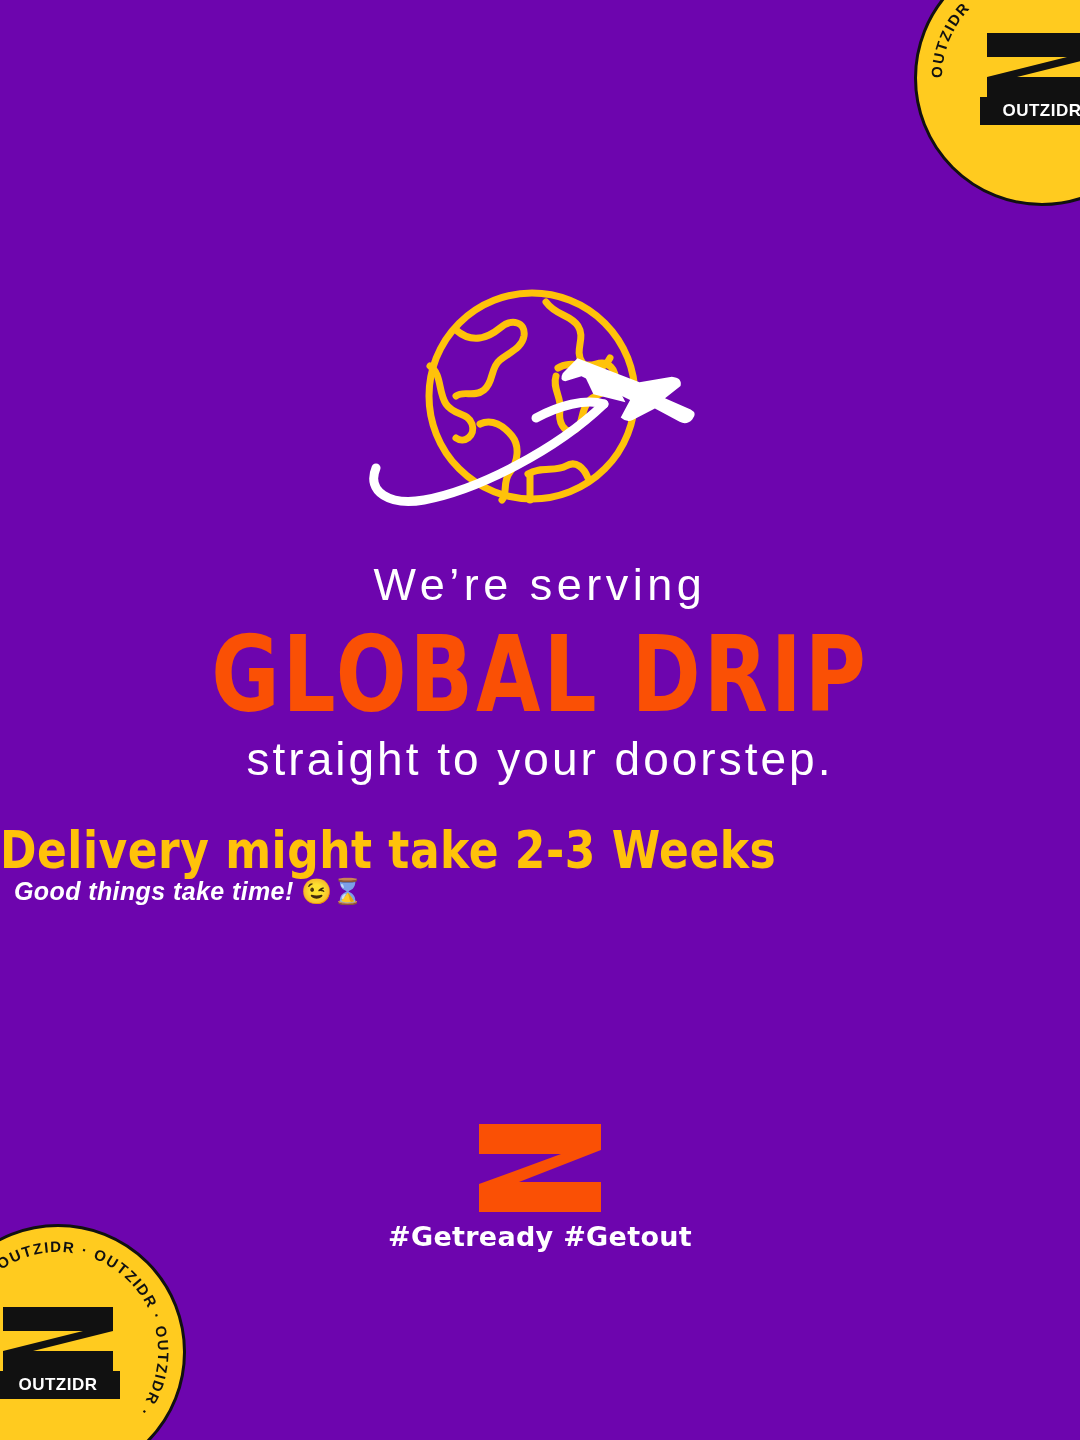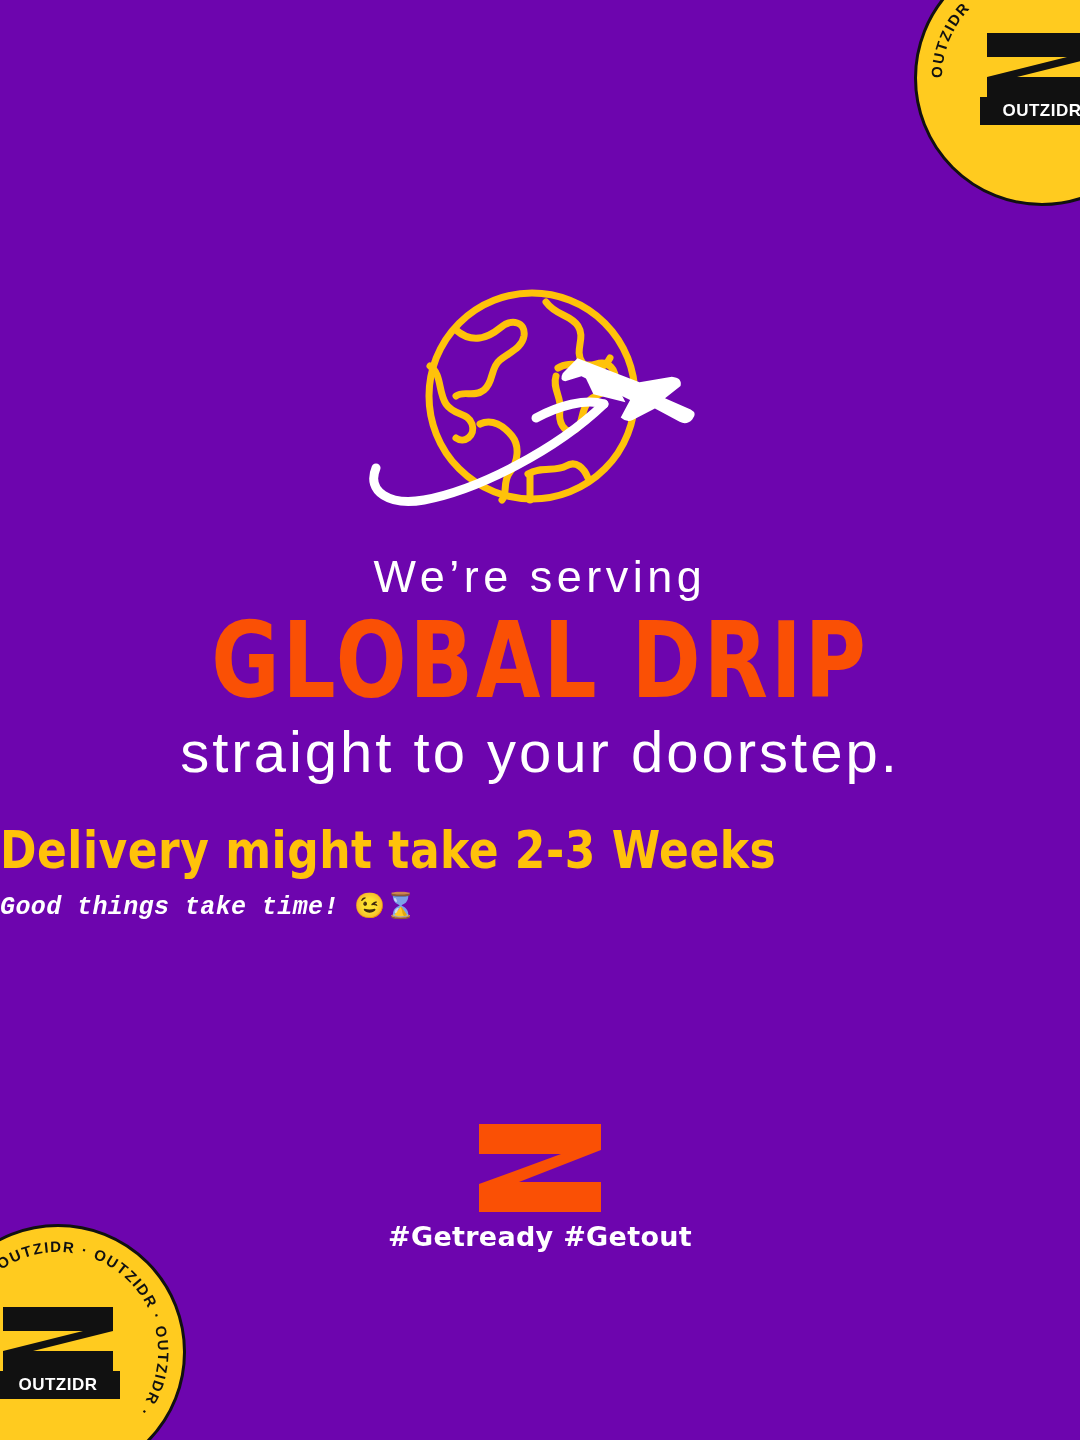--- a/index.html
+++ b/index.html
@@ -101,36 +101,36 @@
     right: 0;
     top: 548px;
     text-align: center;
   }
   .line-serving {
     color: #FFFFFF;
     font-size: 45px;
     font-weight: 400;
     letter-spacing: 4.5px;
     line-height: 1.12;
-    margin: 4px;
+    margin: 12px;
   }
   .line-global {
     color: #FA5005;
     font-family: "DejaVu Sans", sans-serif;
     font-size: 86px;
     font-weight: 700;
     letter-spacing: 3px;
     line-height: 1.0;
     margin: 6px 0 2px 0;
     transform: scaleY(1.22) scaleX(0.97);
     transform-origin: center top;
   }
   .line-doorstep {
     color: #FFFFFF;
-    font-size: 58px;
+    font-size: 46px;
     font-weight: 400;
     letter-spacing: 3px;
     line-height: 1.1;
     margin: 26px 0 0 0;
   }
 
   
   .delivery-block {
     position: absolute;
     left: 0;
@@ -143,27 +143,28 @@
     font-size: 44px;
     font-weight: 700;
     letter-spacing: 0.5px;
     line-height: 1.1;
     margin: 0;
     transform: scaleY(1.18);
     transform-origin: center top;
   }
   .delivery-sub {
     color: #FFFFFF;
-    font-family: Liberation Mono, monospace;
+    font-family: Liberation Sans, sans-serif;
     font-size: 25px;
     font-weight: 700;
     font-style: italic;
     letter-spacing: 0.4px;
-    margin: 23px 0 0 0;
+    margin: 6px 0 0 0;
     line-height: 1.2;
+    padding-left: 14px;
   }
   .delivery-sub .emoji {
     font-style: normal;
     font-weight: 400;
     letter-spacing: 0;
   }
 
   
   .footer-block {
     position: absolute;

